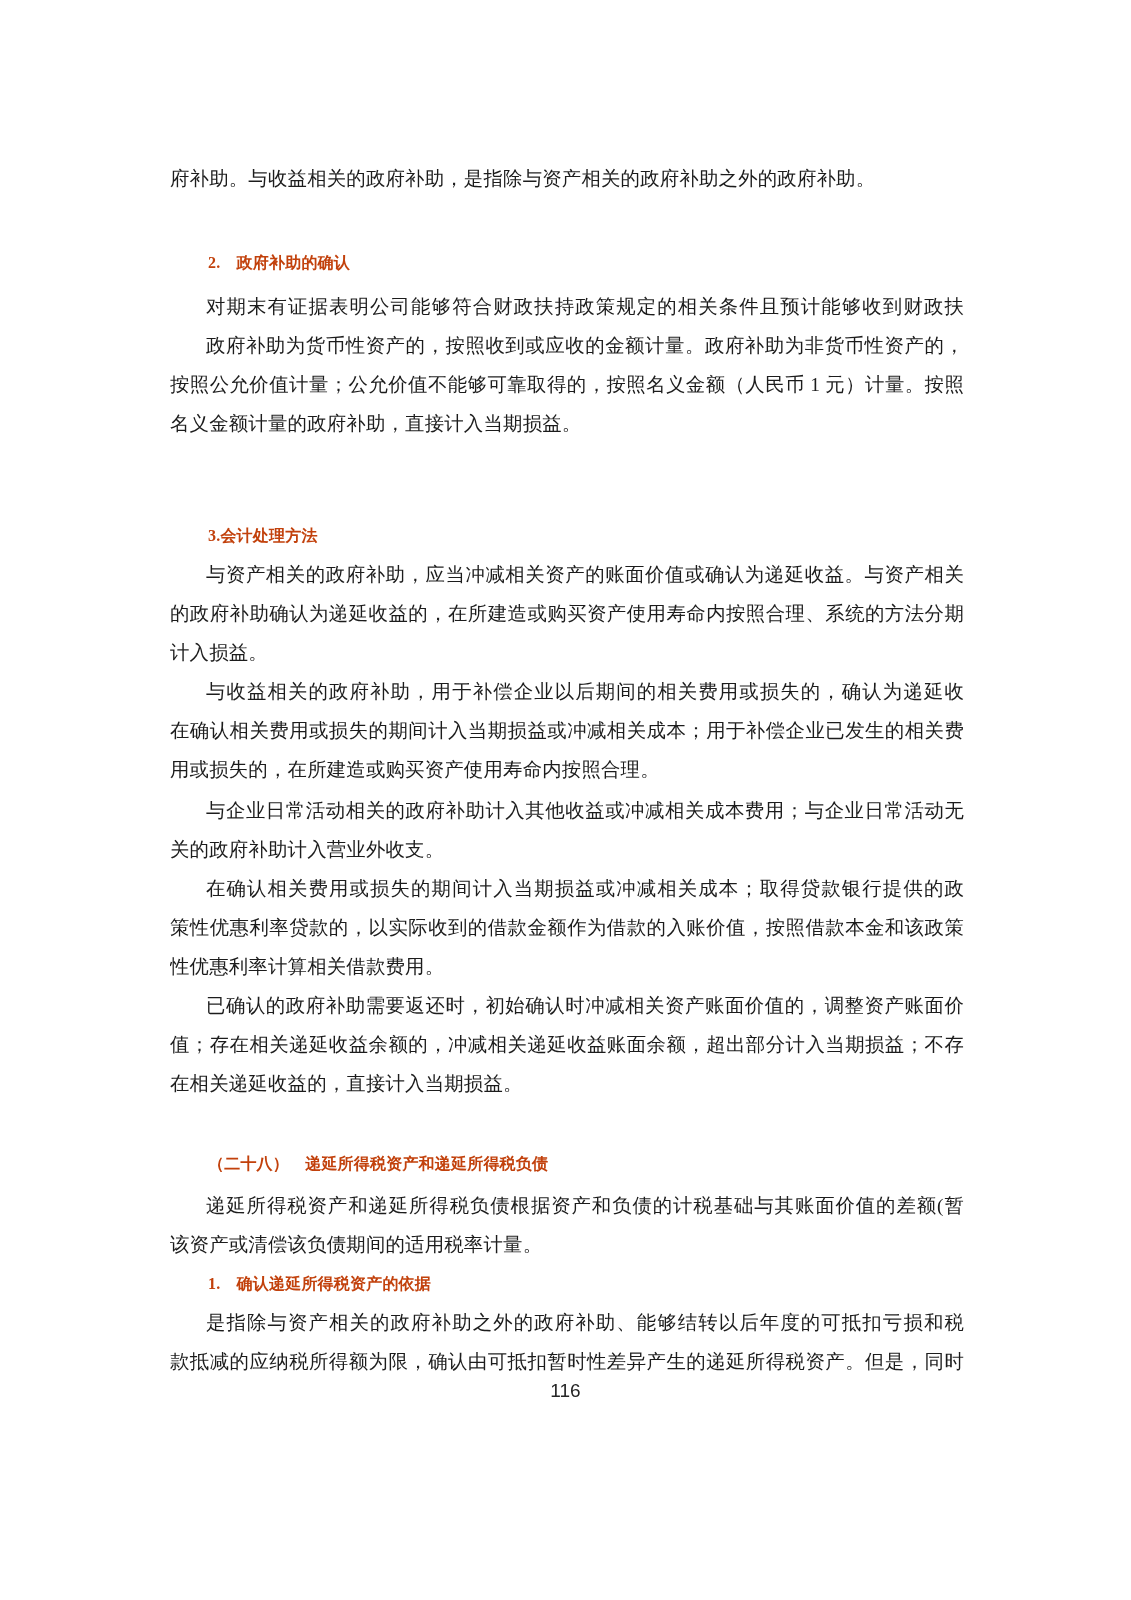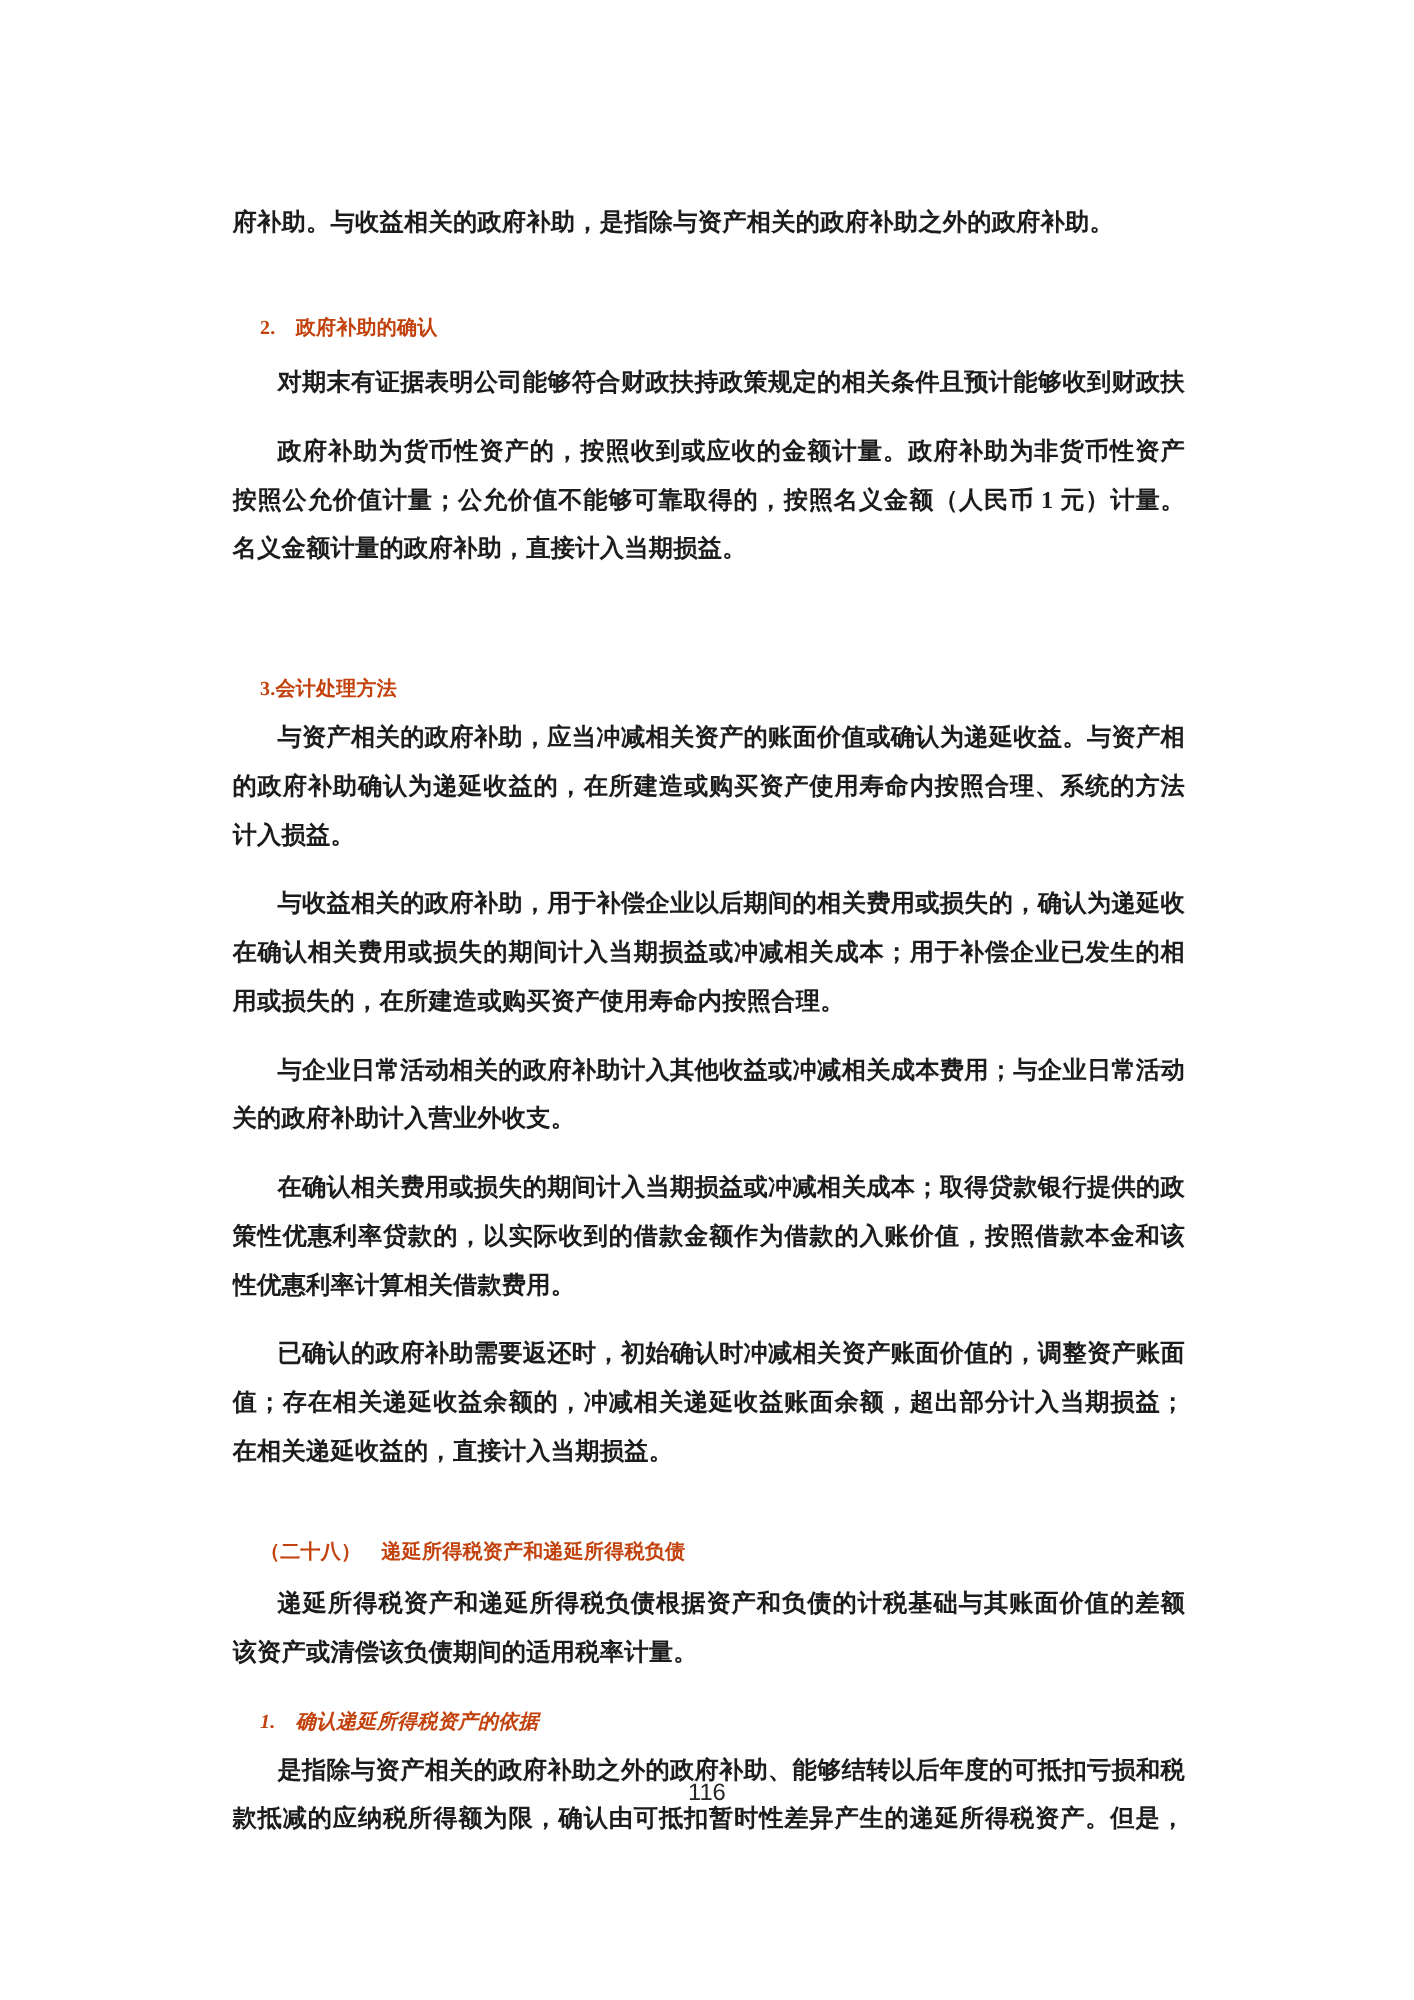--- a/index.html
+++ b/index.html
@@ -15,21 +15,21 @@
     overflow: hidden;
     font-family: "Liberation Serif", "DejaVu Serif", serif;
     color: #1c1c1c;
   }
   .content {
     position: absolute;
     left: 170px;
     top: 159px;
     width: 794px;
   }
-  .para { margin: 16px; font-weight: bold; }
+  .para { margin: 0; }
   .bodyline {
     font-size: 19.4px;
     line-height: 39px;
     height: 39px;
     overflow: hidden;
     text-align: left;
     letter-spacing: 0.2px;
   }
   .bodyline.full {
     text-align: justify;
@@ -43,21 +43,21 @@
     font-size: 16px;
     font-weight: bold;
     line-height: 39px;
     height: 39px;
     padding-left: 38px;
     color: #c2410c;
     letter-spacing: 0.2px;
   }
   .page-number {
     position: absolute;
-    top: 1424px;
+    top: 1380px;
     left: 0;
     width: 100%;
     text-align: center;
     font-size: 19px;
     font-family: "Liberation Sans", "DejaVu Sans", sans-serif;
     color: #262626;
   }
 </style>
 </head>
 <body>
@@ -99,20 +99,20 @@
       <div class="para" style="margin-top: 0px;">
         <div class="bodyline full indent">已确认的政府补助需要返还时，初始确认时冲减相关资产账面价值的，调整资产账面价</div>
         <div class="bodyline full">值；存在相关递延收益余额的，冲减相关递延收益账面余额，超出部分计入当期损益；不存</div>
         <div class="bodyline">在相关递延收益的，直接计入当期损益。</div>
       </div>
       <div class="heading" style="margin-top: 41px;">（二十八）　递延所得税资产和递延所得税负债</div>
       <div class="para" style="margin-top: 3px;">
         <div class="bodyline full indent">递延所得税资产和递延所得税负债根据资产和负债的计税基础与其账面价值的差额(暂</div>
         <div class="bodyline">该资产或清偿该负债期间的适用税率计量。</div>
       </div>
-      <div class="heading" style="margin-top: 0px; font-style: italic;">1.　确认递延所得税资产的依据</div>
+      <div class="heading" style="margin-top: 0px;">1.　确认递延所得税资产的依据</div>
       <div class="para" style="margin-top: 0px;">
         <div class="bodyline full indent">是指除与资产相关的政府补助之外的政府补助、能够结转以后年度的可抵扣亏损和税</div>
         <div class="bodyline full">款抵减的应纳税所得额为限，确认由可抵扣暂时性差异产生的递延所得税资产。但是，同时</div>
       </div>
     </div>
   <div class="page-number">116</div>
 </div>
 
 </body></html>

